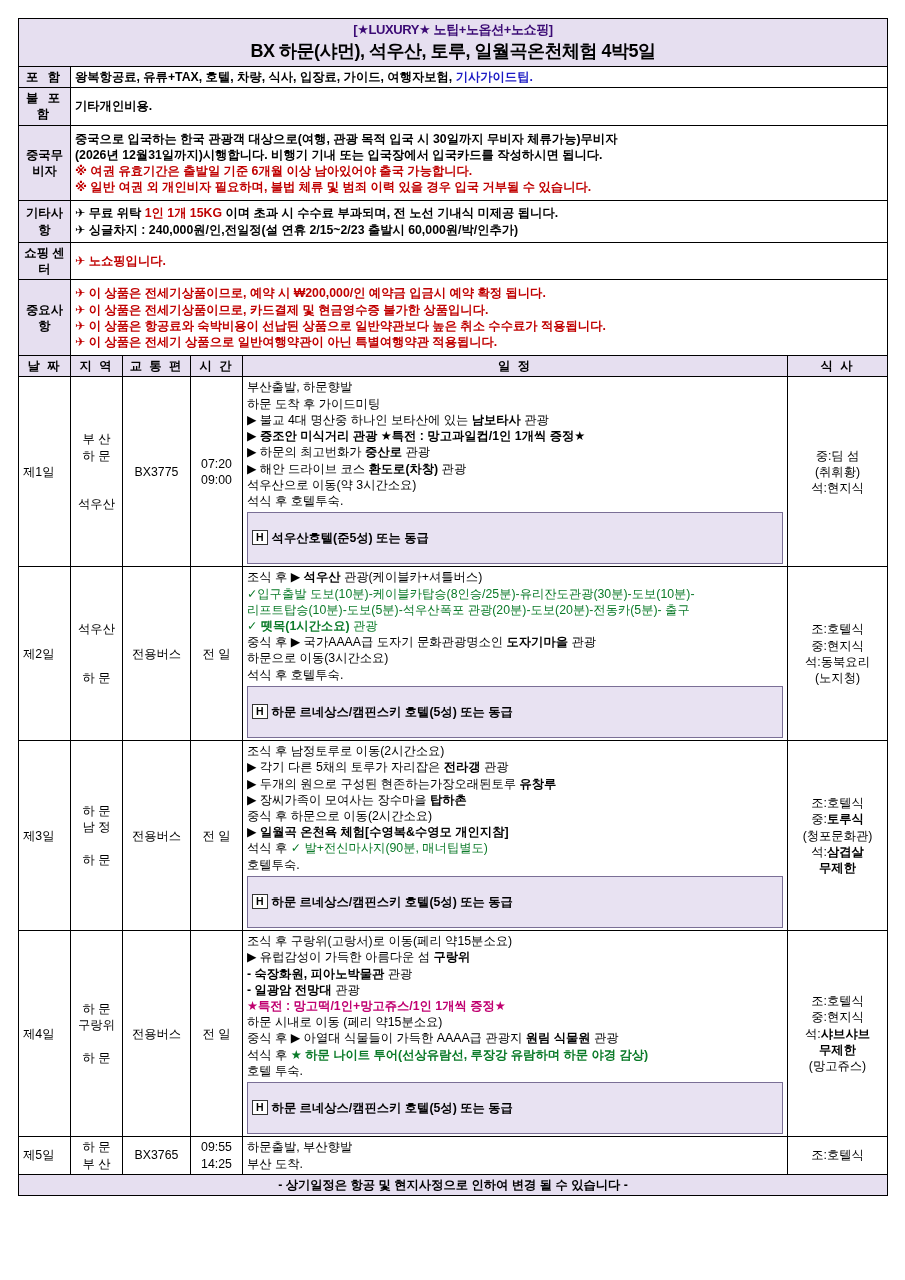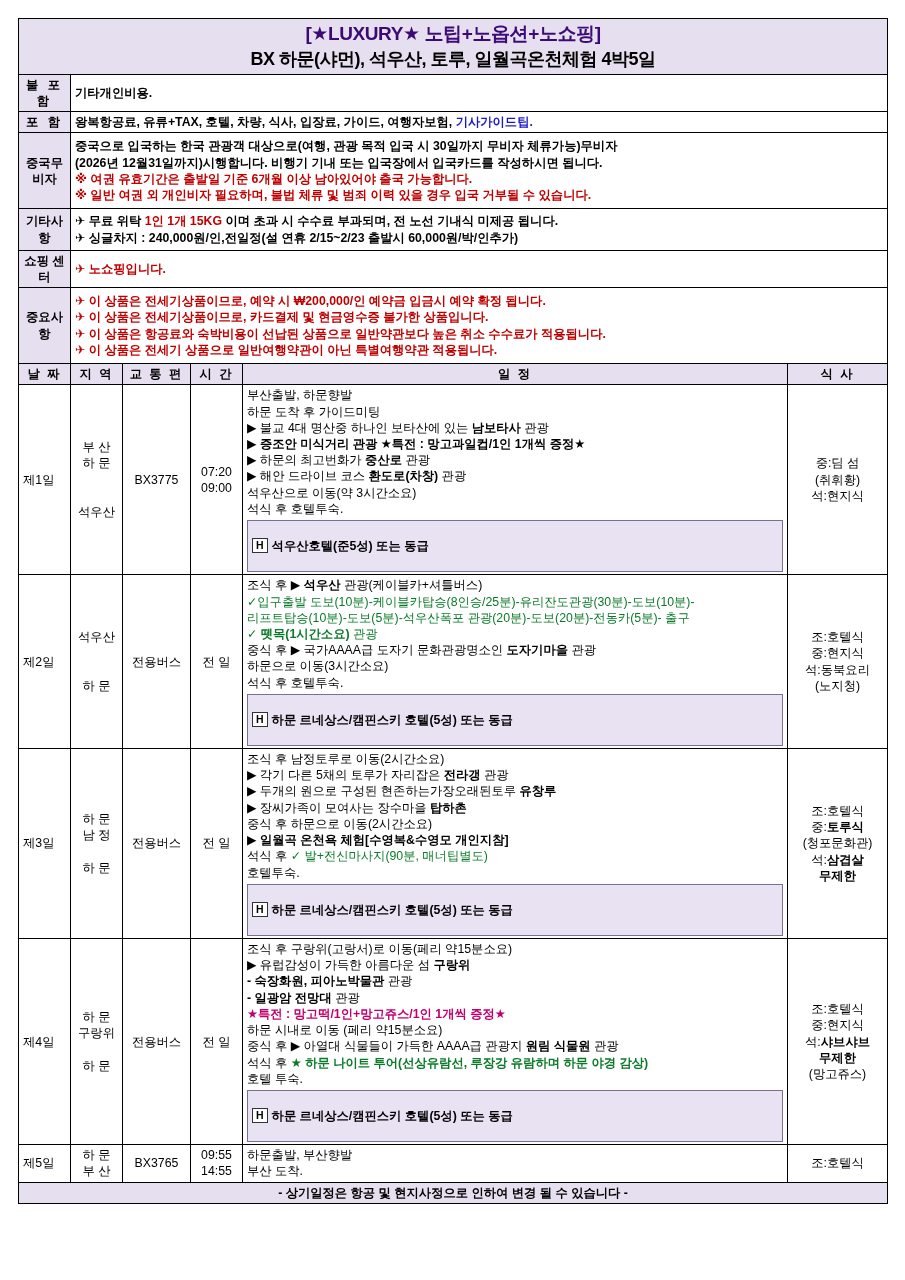--- a/index.html
+++ b/index.html
@@ -26,21 +26,21 @@
     font-size:12.3px;
     line-height:1.32;
   }
   
   .title-cell{
     background:#e6dff0;
     text-align:center;
     padding:5px 4px 7px 4px;
   }
   .title1{
-    font-size:19px;font-weight:bold;color:#3b0a75;letter-spacing:-0.4px;
+    font-size:13px;font-weight:bold;color:#3b0a75;letter-spacing:-0.4px;
   }
   .title2{
     font-size:18px;font-weight:bold;color:#000;letter-spacing:-0.5px;margin-top:2px;
   }
   .lbl{
     background:#e6dff0;
     text-align:center;
     font-weight:bold;
     font-size:13px;
     letter-spacing:3px;
@@ -128,29 +128,29 @@
   <tbody>
         <tr>
     <td class="title-cell" colspan="6">
       <div class="title1">[★LUXURY★ 노팁+노옵션+노쇼핑]</div>
       <div class="title2">BX 하문(샤먼), 석우산, 토루, 일월곡온천체험 4박5일</div>
     </td>
   </tr>
 
 
   <tr>
-    <td class="lbl">불 포 함</td>
-    <td class="val" colspan="5">기타개인비용.</td>
-  </tr>
-
-  <tr>
     <td class="lbl">포     함</td>
     <td class="val" colspan="5">
       <span>왕복항공료, 유류+TAX, 호텔, 차량, 식사, 입장료, 가이드, 여행자보험, </span><span class="blue">기사가이드팁.</span>
     </td>
+  </tr>
+
+  <tr>
+    <td class="lbl">불 포 함</td>
+    <td class="val" colspan="5">기타개인비용.</td>
   </tr>
 
   <tr>
     <td class="lbl tight">중국무비자</td>
     <td class="val" colspan="5" style="padding-top:5px;padding-bottom:5px;">
       <span class="rowline">중국으로 입국하는 한국 관광객 대상으로(여행, 관광 목적 입국 시 30일까지 무비자 체류가능)무비자</span>
       <span class="rowline">(2026년 12월31일까지)시행합니다. 비행기 기내 또는 입국장에서 입국카드를 작성하시면 됩니다.</span>
       <span class="rowline red">※ 여권 유효기간은 출발일 기준 6개월 이상 남아있어야 출국 가능합니다.</span>
       <span class="rowline red">※ 일반 여권 외 개인비자 필요하며, 불법 체류 및 범죄 이력 있을 경우 입국 거부될 수 있습니다.</span>
     </td>
@@ -315,21 +315,21 @@
         </tr>
         <tr>
           <td class="day">제5일</td>
           <td class="area">
             <span class="rowline">하   문</span>
             <span class="rowline">부   산</span>
           </td>
           <td class="trans">BX3765</td>
           <td class="time">
             <span class="rowline">09:55</span>
-            <span class="rowline">14:55</span>
+            <span class="rowline">14:25</span>
           </td>
           <td class="sched">
             <div>하문출발, 부산향발</div>
             <div>부산 도착.</div>
           </td>
           <td class="meal">
             <span class="rowline">조:호텔식</span>
           </td>
         </tr>
       </tbody>

